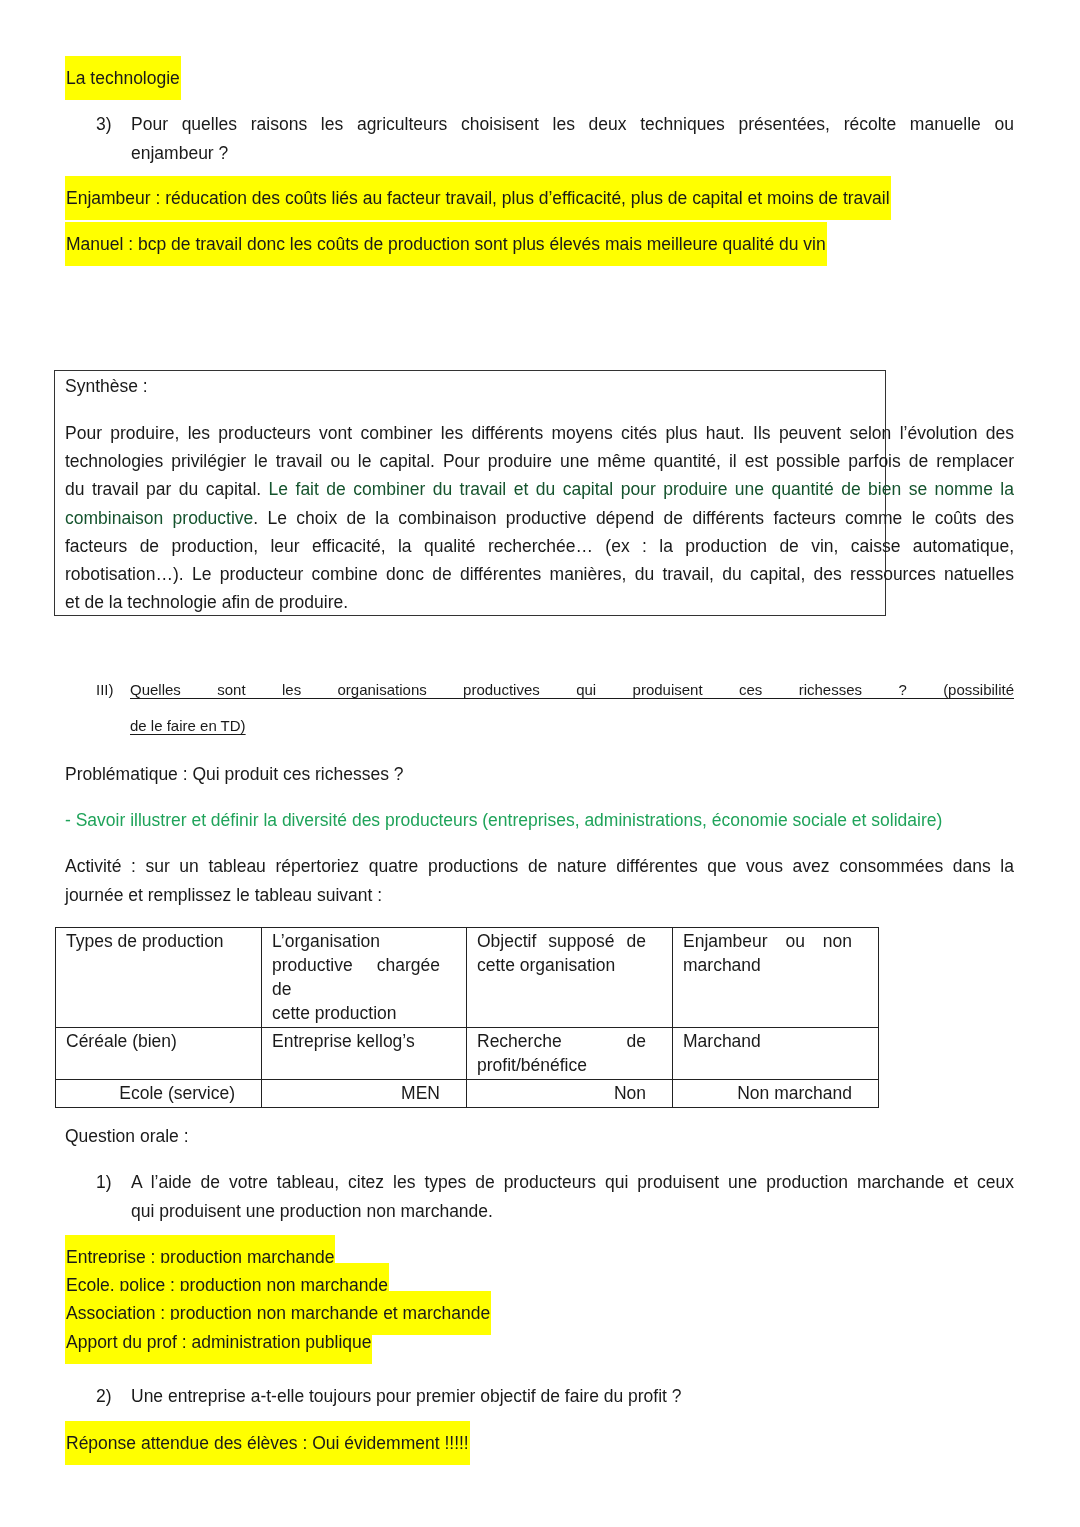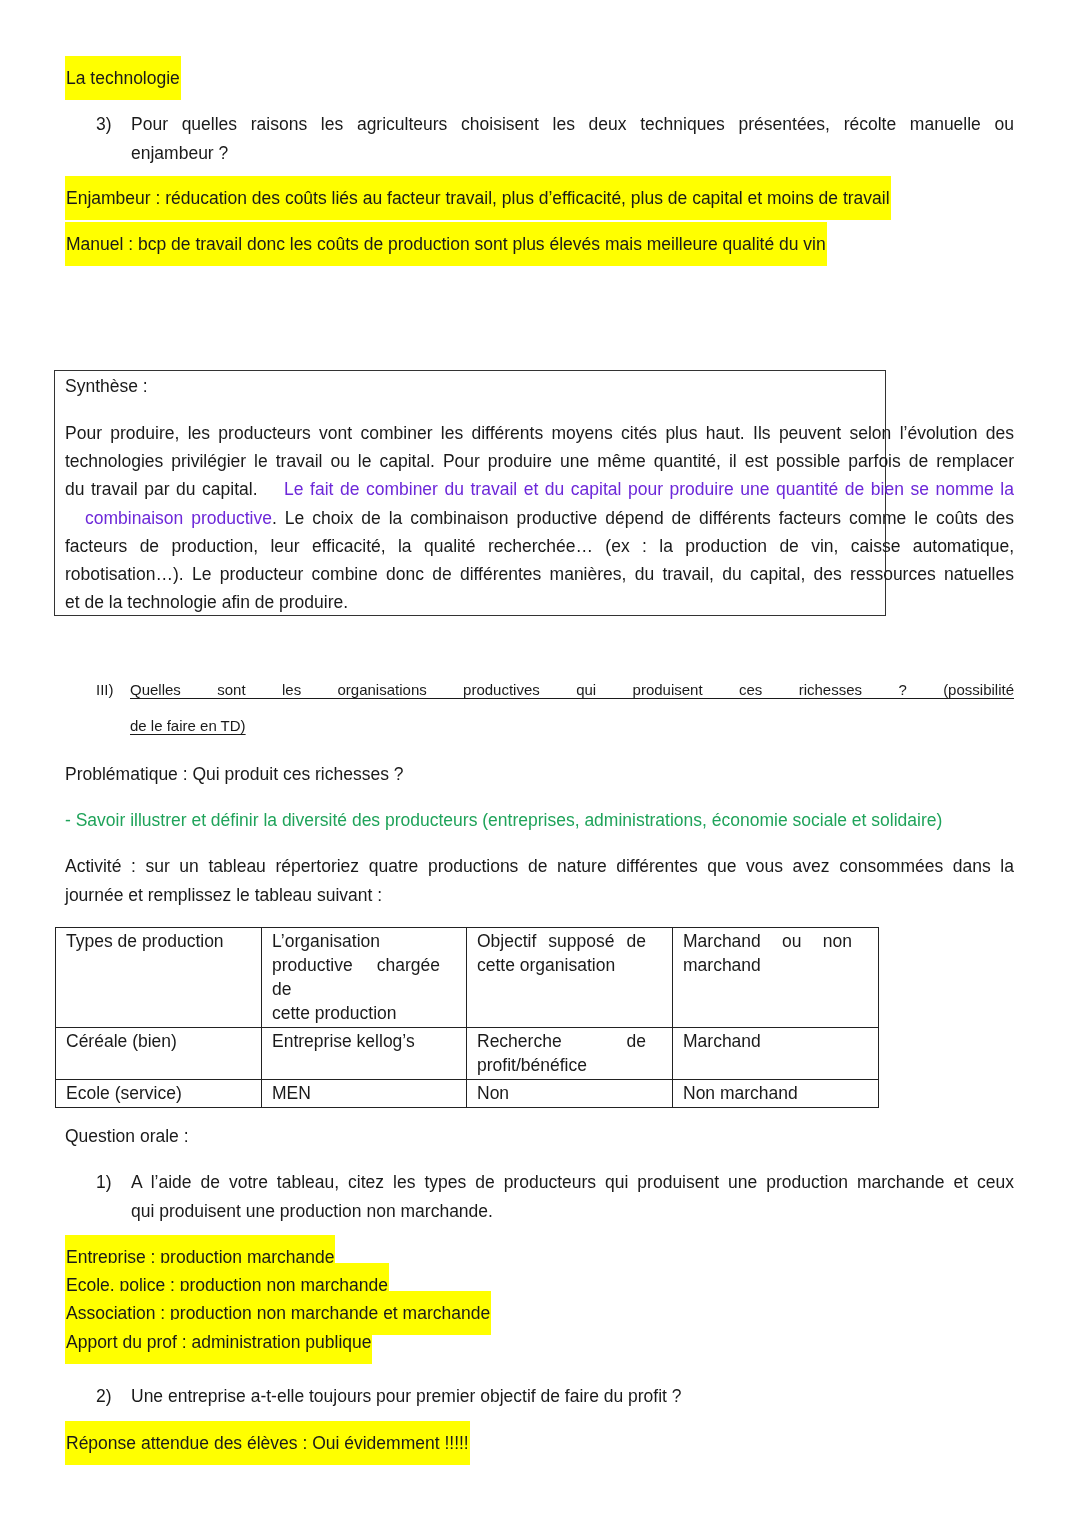--- a/index.html
+++ b/index.html
@@ -18,21 +18,21 @@
   .q .l2 { display: block; }
 
   .synth {
     position: absolute; left: 54px; top: 370px; width: 832px; height: 246px;
     border: 1.5px solid #333; box-sizing: border-box;
   }
   .synth .title { position: absolute; left: 10px; top: 3px; line-height: 24px; }
   .synth .para { position: absolute; left: 10px; top: 48px; width: 949px; line-height: 28.2px; }
   .synth .para .row { display: block; text-align: justify; text-align-last: justify; white-space: nowrap; }
   .synth .para .row.last { text-align-last: left; }
-  .red { color: #6d28d9; margin-left: 20px; }
+  .red { color: #14532d; }
 
   .h3 { position: absolute; left: 96px; top: 672px; width: 918px; font-size: 15px; line-height: 36px; }
   .h3 .num { position: absolute; left: 0; top: 0; }
   .h3 .txt { margin-left: 34px; display: block; text-decoration: underline; text-underline-offset: 3px; }
   .h3 .r1 { display: block; text-align: justify; text-align-last: justify; }
 
   .green { color: #1fa35a; }
 
   table.prod {
     position: absolute; left: 55px; top: 927px; width: 823px;
@@ -109,34 +109,34 @@
     <td>
       <span style="display:block">L’organisation</span>
       <span style="display:block; text-align:justify; text-align-last:justify;">productive chargée de</span>
       <span style="display:block">cette production</span>
     </td>
     <td>
       <span style="display:block; text-align:justify; text-align-last:justify;">Objectif supposé de</span>
       <span style="display:block">cette organisation</span>
     </td>
     <td>
-      <span style="display:block; text-align:justify; text-align-last:justify;">Marchand ou non</span>
+      <span style="display:block; text-align:justify; text-align-last:justify;">Enjambeur ou non</span>
       <span style="display:block">marchand</span>
     </td>
   </tr>
   <tr style="height:50px;">
     <td>Céréale (bien)</td>
     <td>Entreprise kellog’s</td>
     <td>
       <span style="display:block; text-align:justify; text-align-last:justify;">Recherche de</span>
       <span style="display:block">profit/bénéfice</span>
     </td>
     <td>Marchand</td>
   </tr>
-  <tr style="height:25px;">
+  <tr style="height:25px;text-align:right;">
     <td>Ecole (service)</td>
     <td>MEN</td>
     <td>Non</td>
     <td>Non marchand</td>
   </tr>
 </tbody>
   </table>
 
 <div class="line" style="top:1124px;">Question orale :</div>
 

